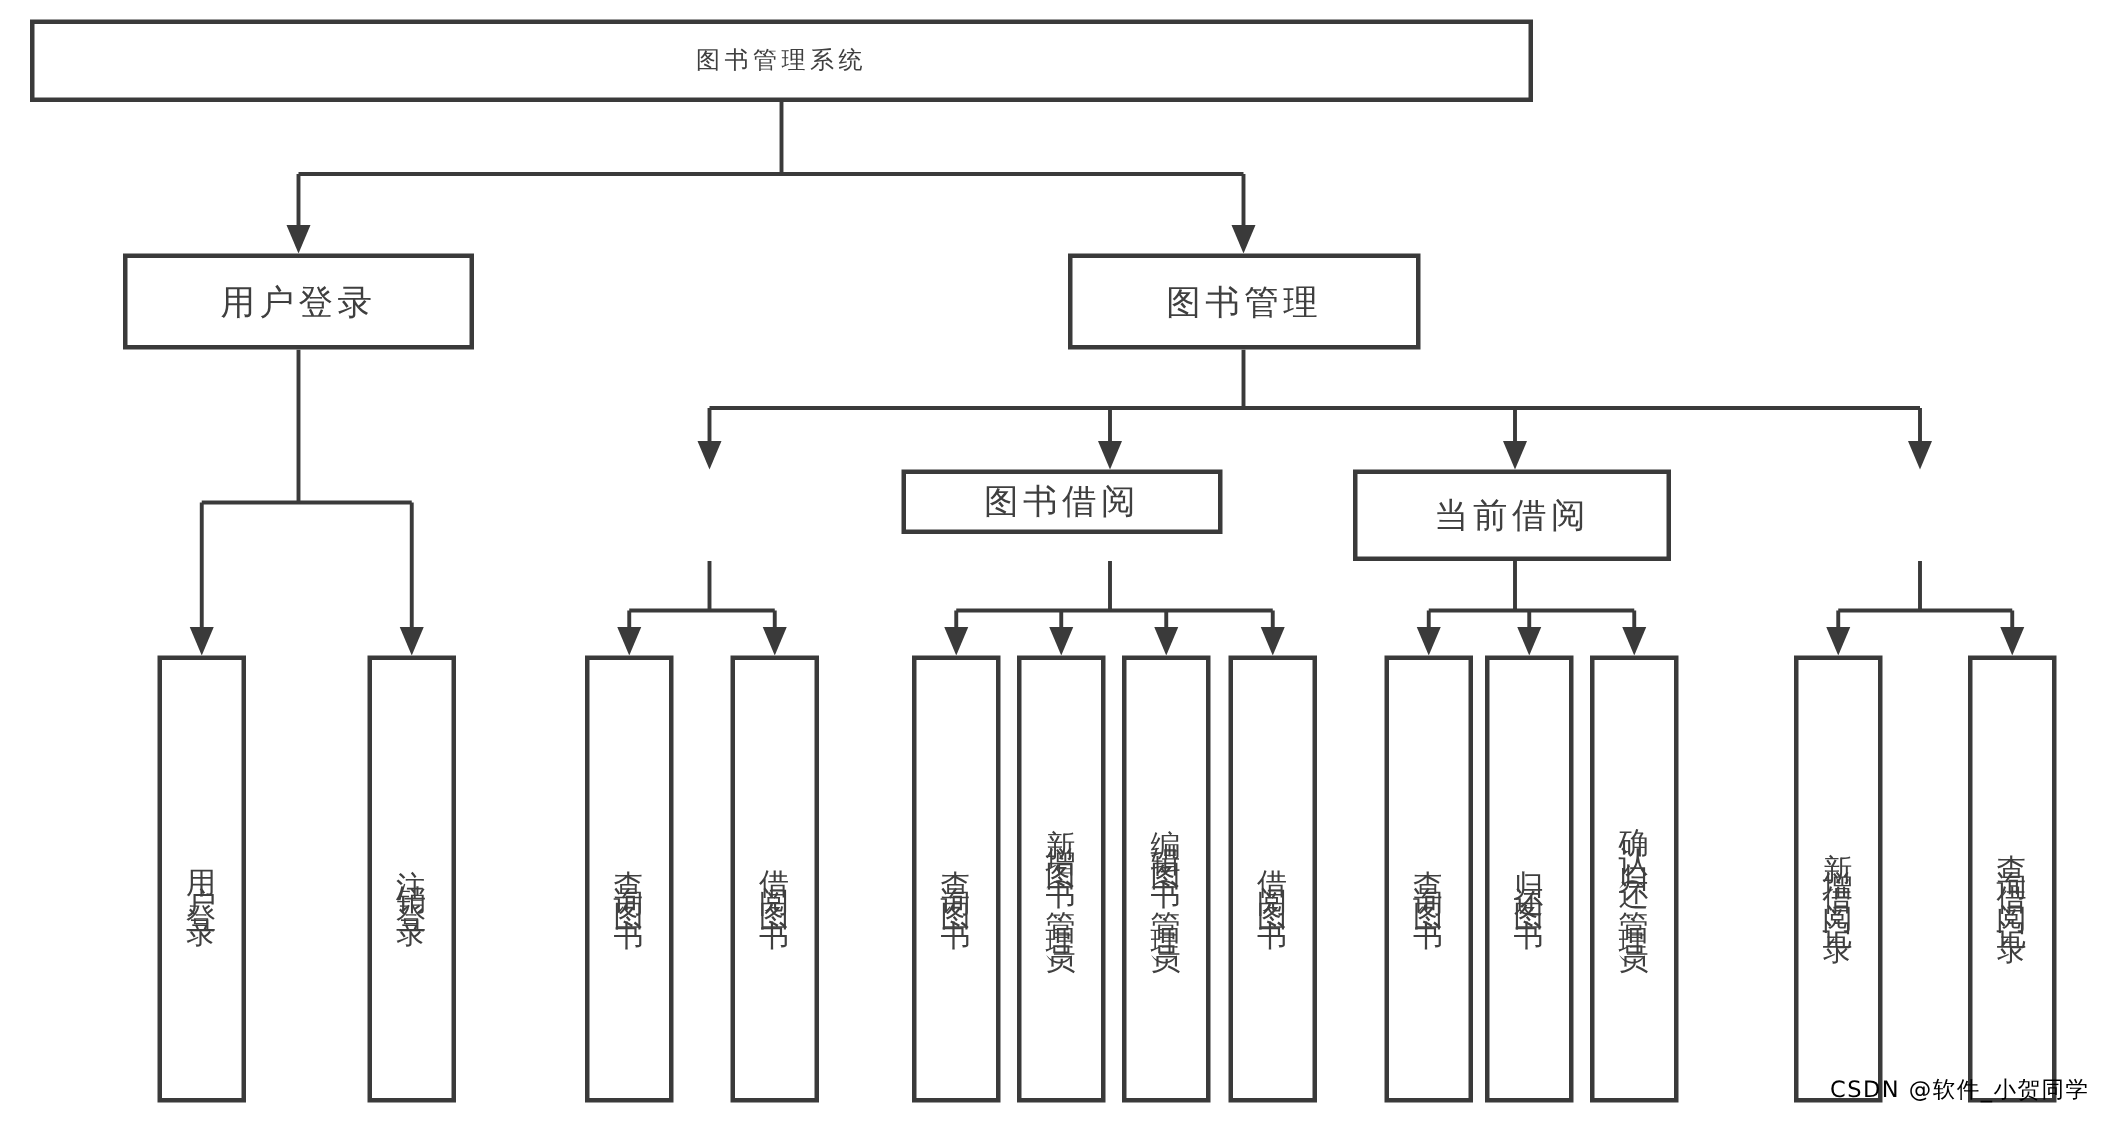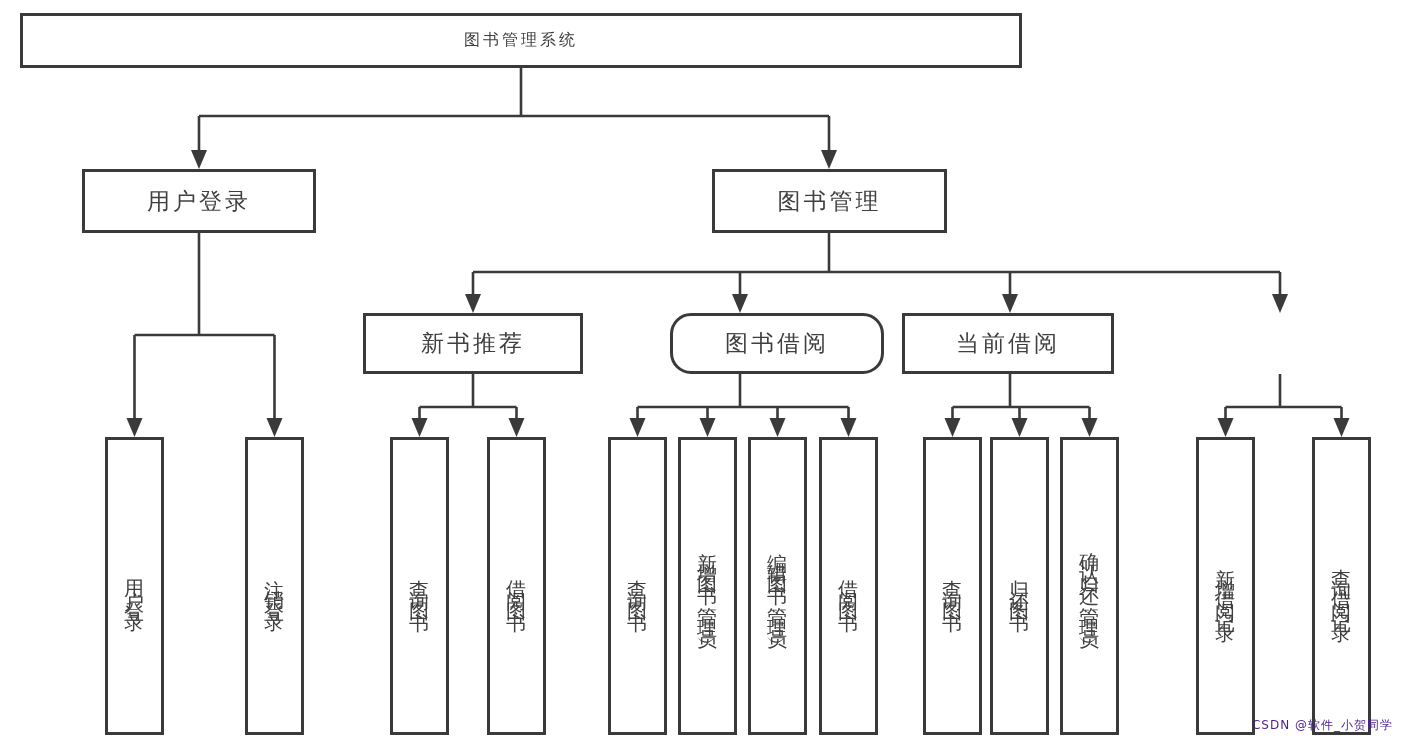--- a/index.html
+++ b/index.html
@@ -41,23 +41,23 @@
     text-orientation: mixed;
     font-size: 20px;
     letter-spacing: 11px;
     line-height: 1;
     white-space: nowrap;
   }
   .watermark {
     position: absolute;
     top: 717px;
     right: 12px;
-    font-size: 12px;
+    font-size: 15px;
     letter-spacing: 1px;
-    color: #4c1d95;
+    color: #000000;
     white-space: nowrap;
     z-index: 5;
   }
 </style>
 </head>
 <body>
 
 <div class="canvas">
 
   <svg class="connectors" viewBox="0 0 1405 747" xmlns="http://www.w3.org/2000/svg">
@@ -107,24 +107,21 @@
     <span class="label">图书管理系统</span>
   </div>
 
   <div class="node h" style="left:82px; top:169px; width:234px; height:64px;">
     <span class="label">用户登录</span>
   </div>
   <div class="node h" style="left:712px; top:169px; width:235px; height:64px;">
     <span class="label">图书管理</span>
   </div>
 
-  <div class="node h" style="left:363px; top:313px; width:220px; height:61px;">
-    <span class="label">新书推荐</span>
-  </div>
-  <div class="node h" style="left:670px; top:313px; width:214px; height:61px;border-radius:21px;">
+  <div class="node h" style="left:601px; top:313px; width:214px; height:43px;">
     <span class="label">图书借阅</span>
   </div>
   <div class="node h" style="left:902px; top:313px; width:212px; height:61px;">
     <span class="label">当前借阅</span>
   </div>
 
   <div class="node leaf" style="left:105px; top:437px; width:59px; height:298px;">
     <span class="label">用户登录</span>
   </div>
   <div class="node leaf" style="left:245px; top:437px; width:59px; height:298px;">

